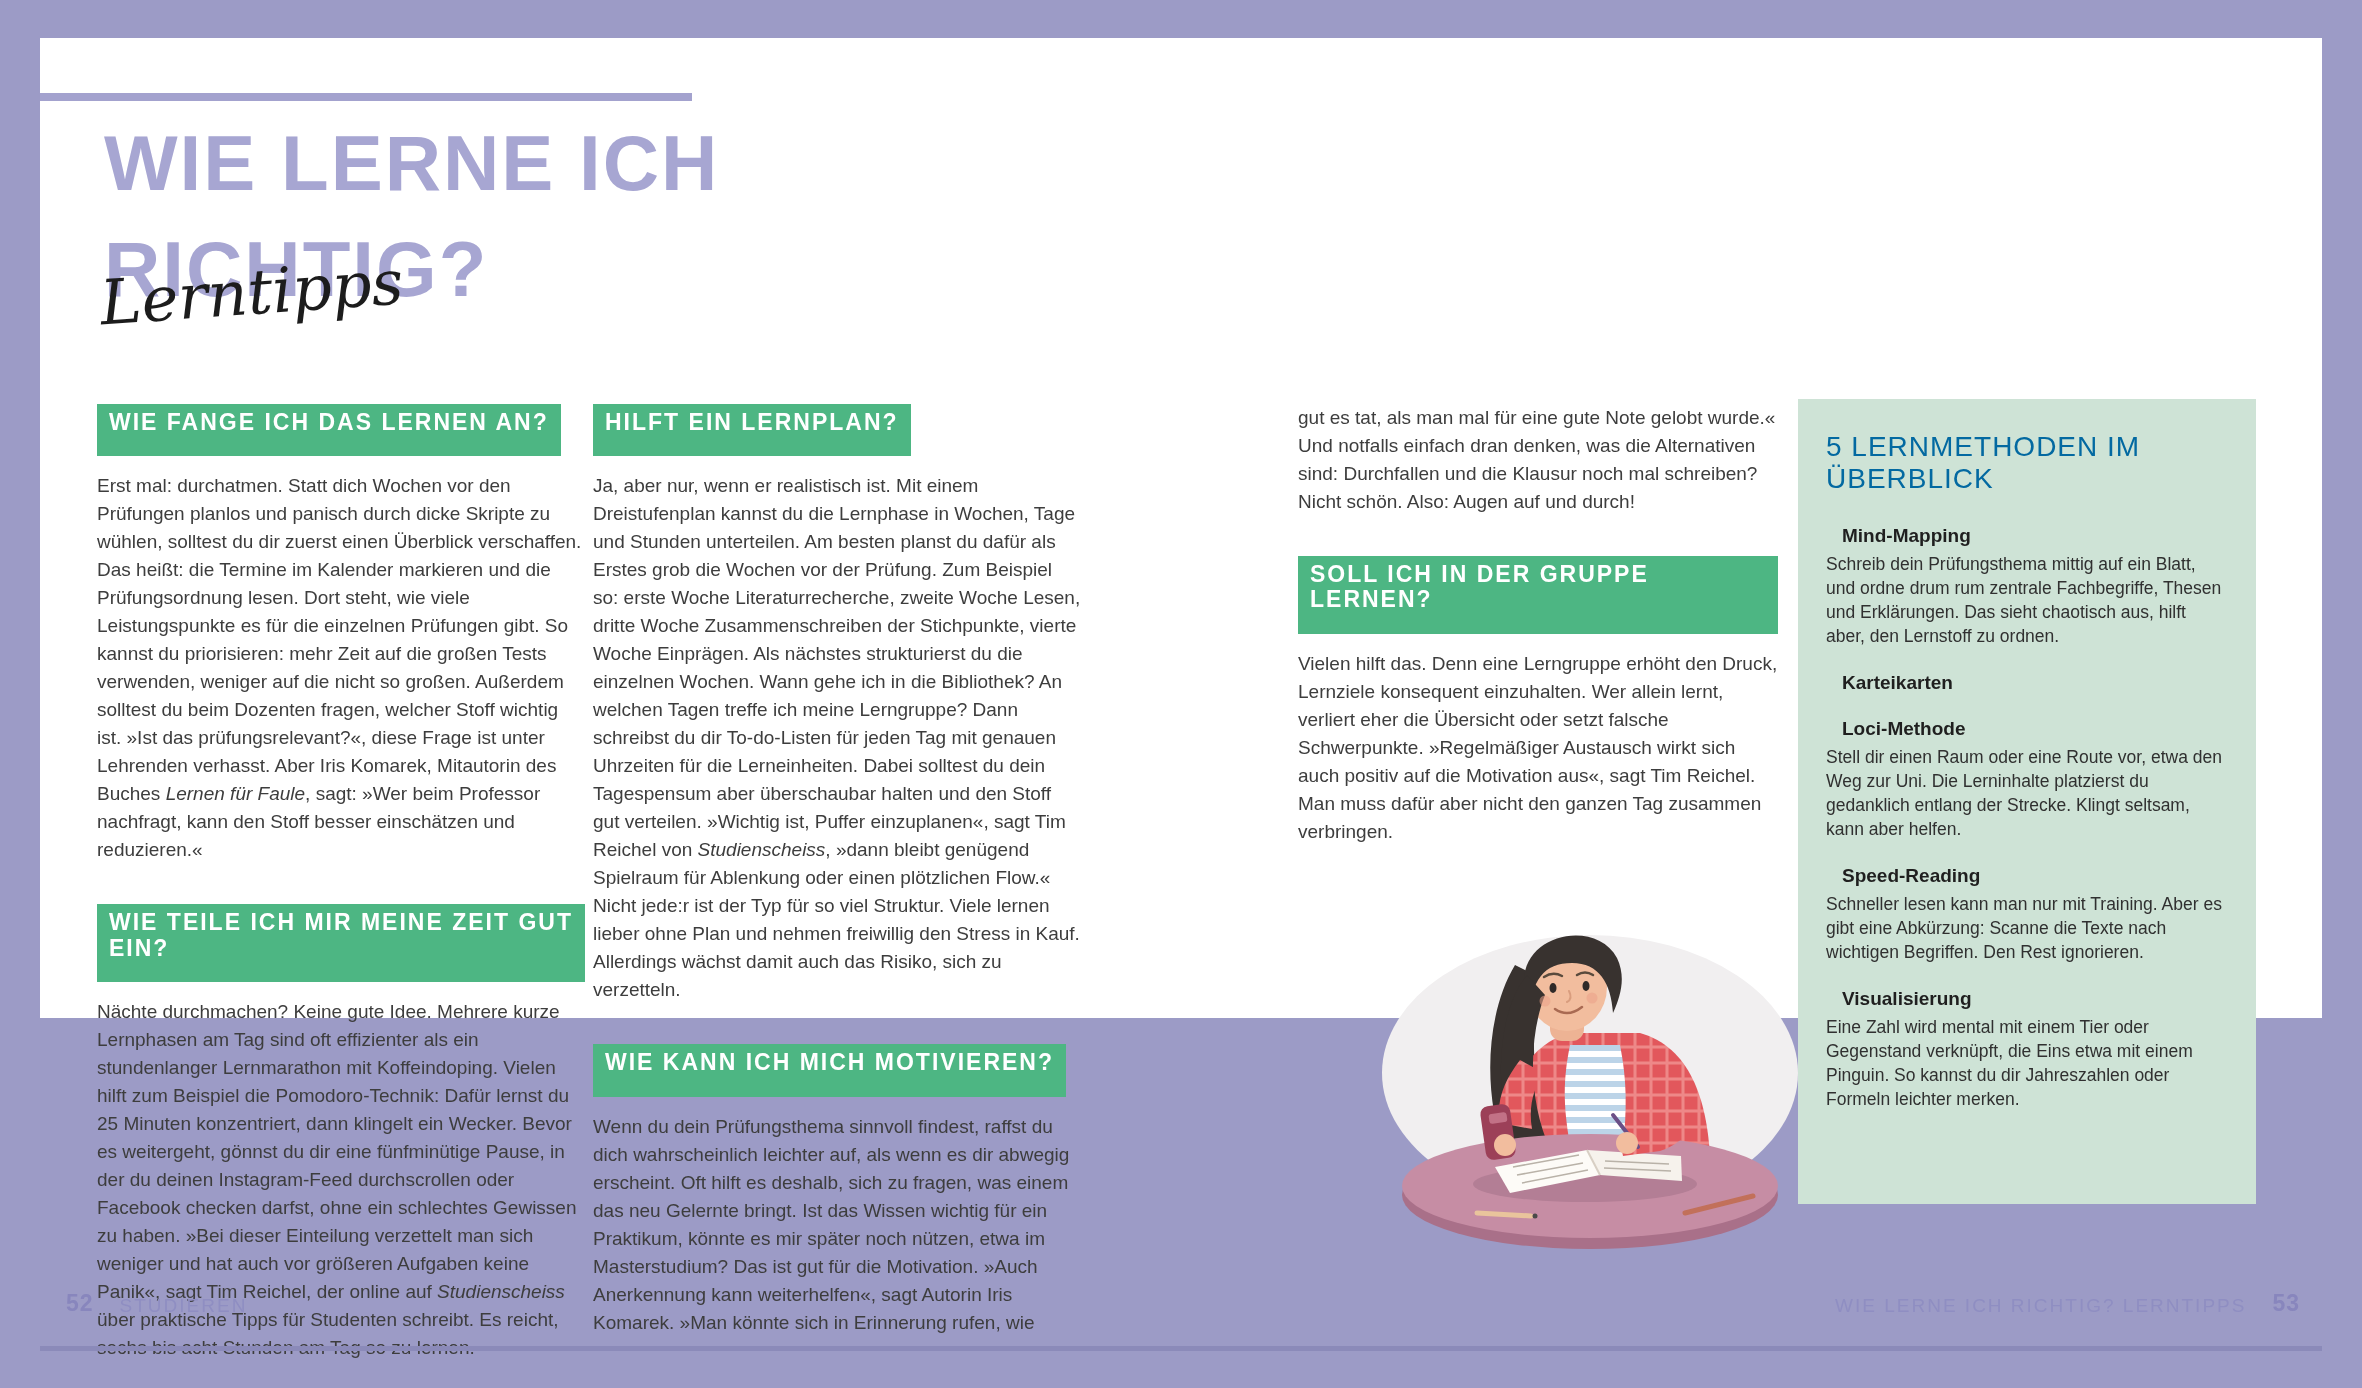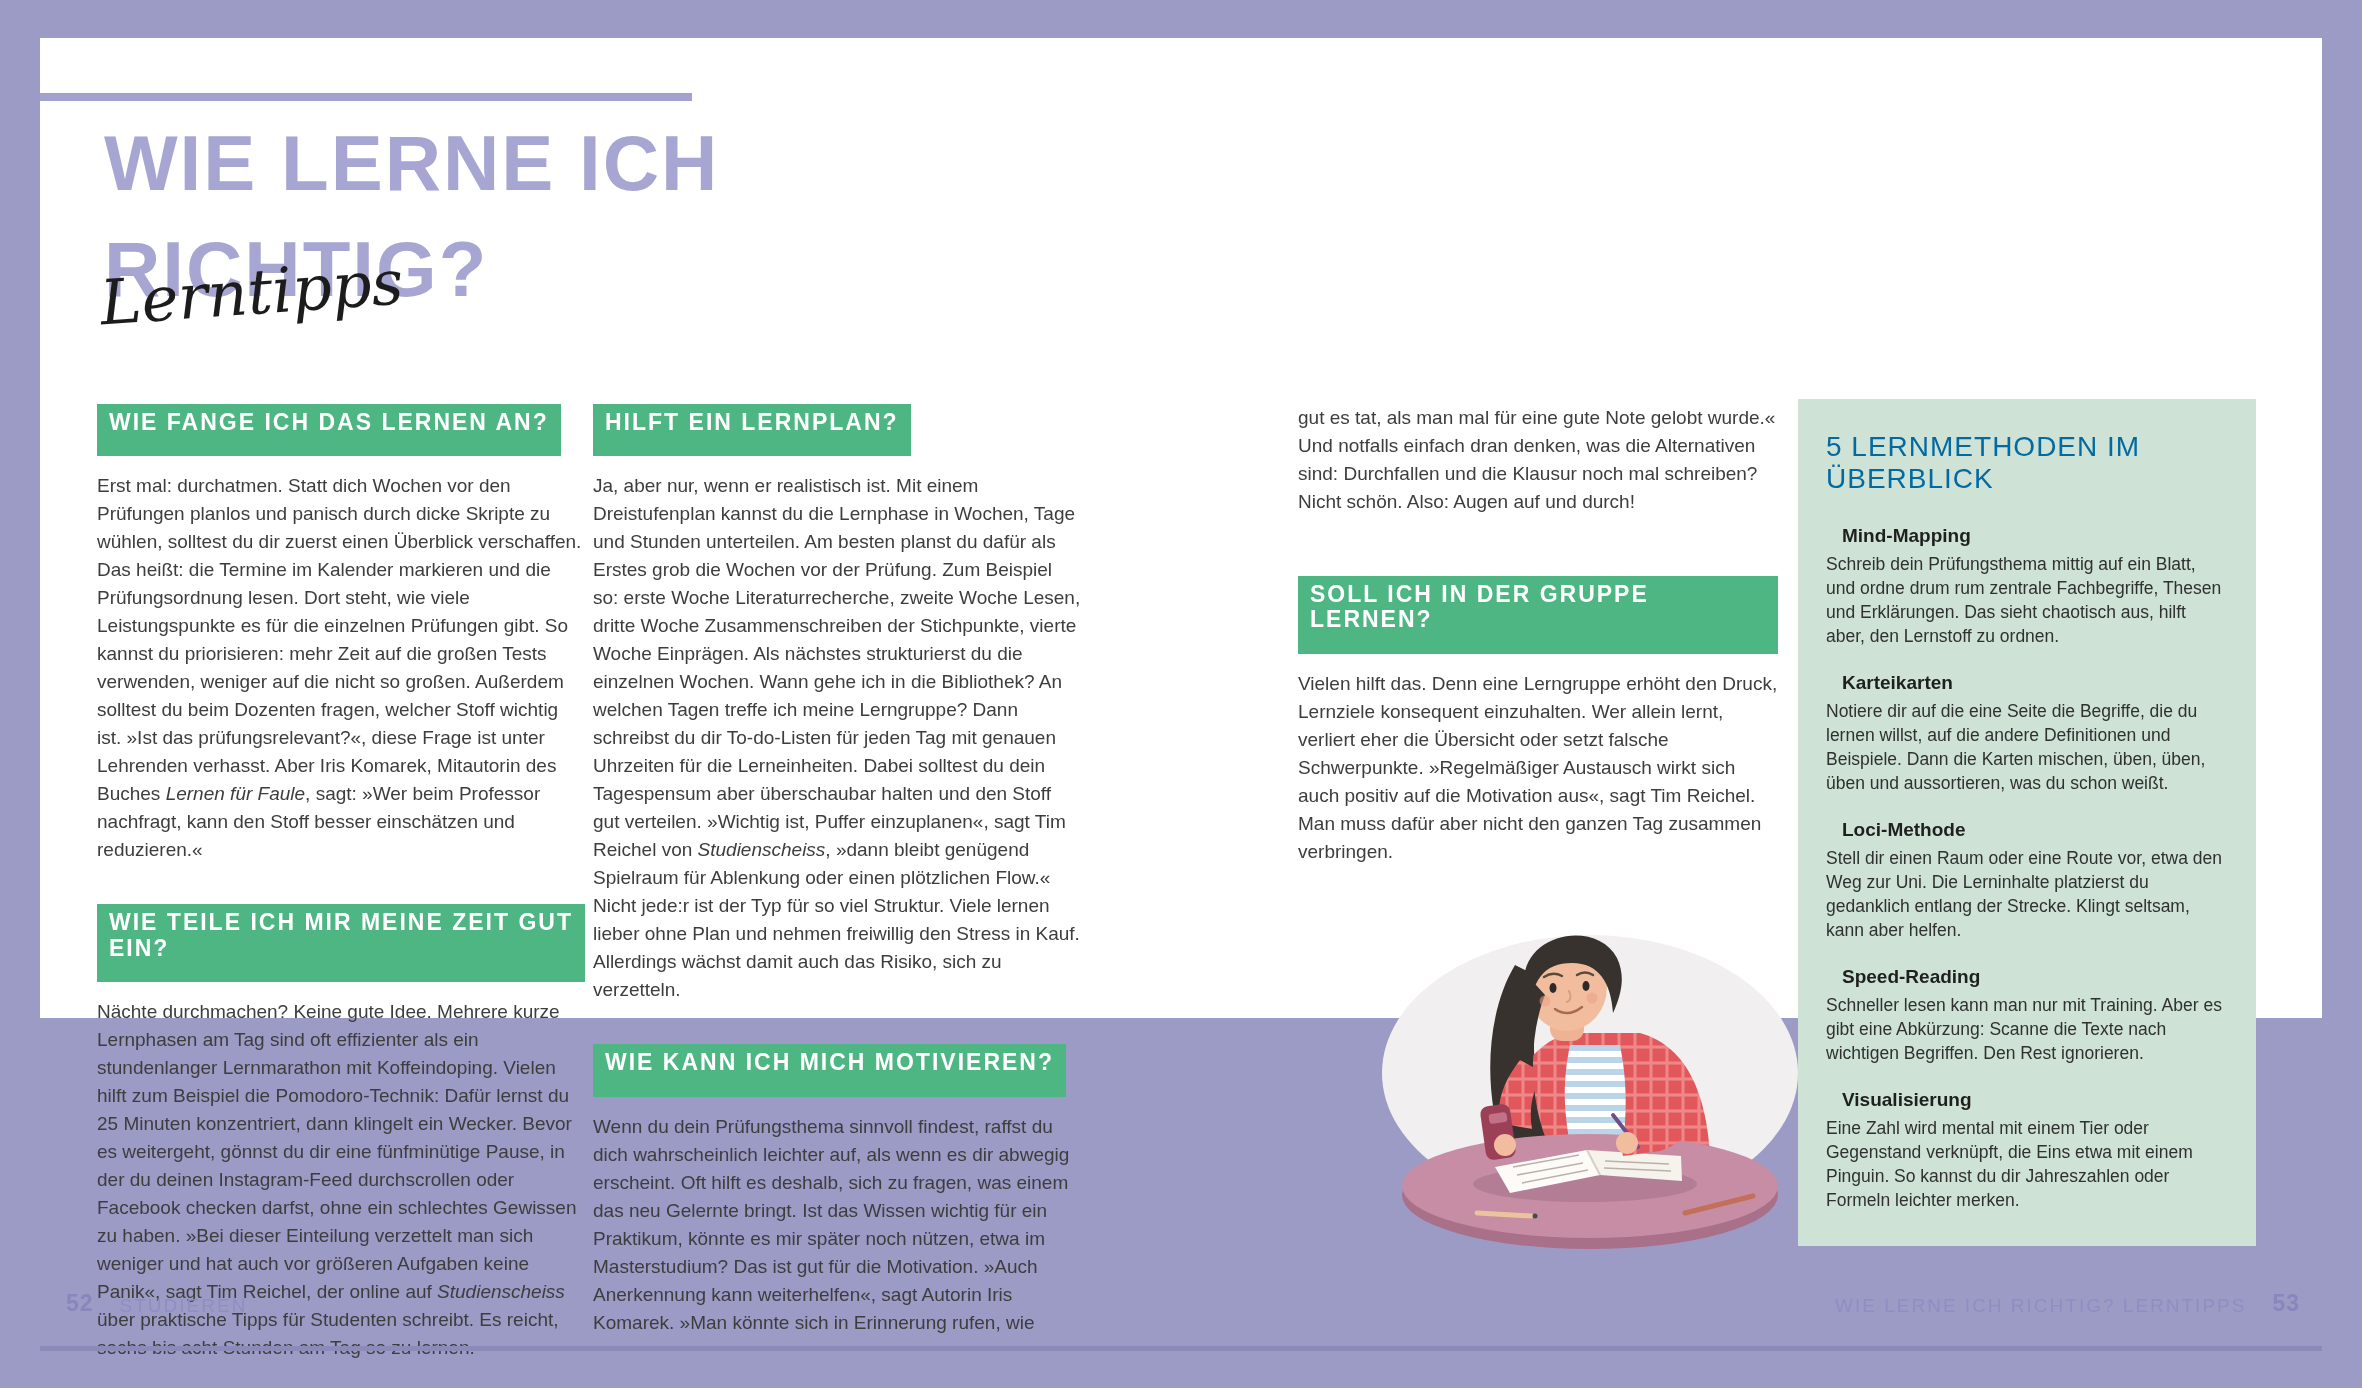--- a/index.html
+++ b/index.html
@@ -16,21 +16,21 @@
 
   .col{position:absolute;top:366px;width:488px;}
   .col1{left:57px;}
   .col2{left:553px;}
   .col3{left:1258px;width:480px;}
   .section{margin:0 0 40px 0;}
   .greenhead{display:inline-block;background:#4db683;color:#ffffff;font-size:23px;font-weight:700;
              letter-spacing:2px;padding:6px 12px 21px 12px;margin:0 0 16px 0;line-height:1.1;}
   .body{margin:0;font-size:19px;line-height:28px;color:#3d3d3d;}
   .body i{font-style:italic;}
-  .cont{margin-bottom:60px;}
+  .cont{margin-bottom:40px;}
 
   .sidebar{position:absolute;left:1758px;top:361px;width:458px;min-height:805px;
            background:#cee3d6;box-sizing:border-box;padding:32px 28px 34px 28px;}
   .sidebar h3{margin:0 0 30px 0;font-size:28px;font-weight:500;letter-spacing:1px;color:#0369a1;}
   .method{margin-top:24px;}
   .method:first-of-type{margin-top:0;}
   .method h4{margin:0 0 5px 16px;font-size:19px;font-weight:700;color:#1f1f1f;}
   .method p{margin:0;font-size:17.5px;line-height:24px;color:#303030;}
 
   .illustration{position:absolute;left:1315px;top:857px;width:470px;height:370px;}
@@ -85,21 +85,20 @@
     </div>
 
     <aside class="sidebar">
       <h3>5 LERNMETHODEN IM ÜBERBLICK</h3>
       <div class="method">
         <h4>Mind-Mapping</h4>
         <p>Schreib dein Prüfungsthema mittig auf ein Blatt, und ordne drum rum zentrale Fachbegriffe, Thesen und Erklärungen. Das sieht chaotisch aus, hilft aber, den Lernstoff zu ordnen.</p>
       </div>
       <div class="method">
         <h4>Karteikarten</h4>
-        <p>Notiere dir auf die eine Seite die Begriffe, die du lernen willst, auf die andere Definitionen und Beispiele. Dann die Karten mischen, üben, üben, üben und aussortieren, was du schon weißt.</p>
       </div>
       <div class="method">
         <h4>Loci-Methode</h4>
         <p>Stell dir einen Raum oder eine Route vor, etwa den Weg zur Uni. Die Lerninhalte platzierst du gedanklich entlang der Strecke. Klingt seltsam, kann aber helfen.</p>
       </div>
       <div class="method">
         <h4>Speed-Reading</h4>
         <p>Schneller lesen kann man nur mit Training. Aber es gibt eine Abkürzung: Scanne die Texte nach wichtigen Begriffen. Den Rest ignorieren.</p>
       </div>
       <div class="method">

